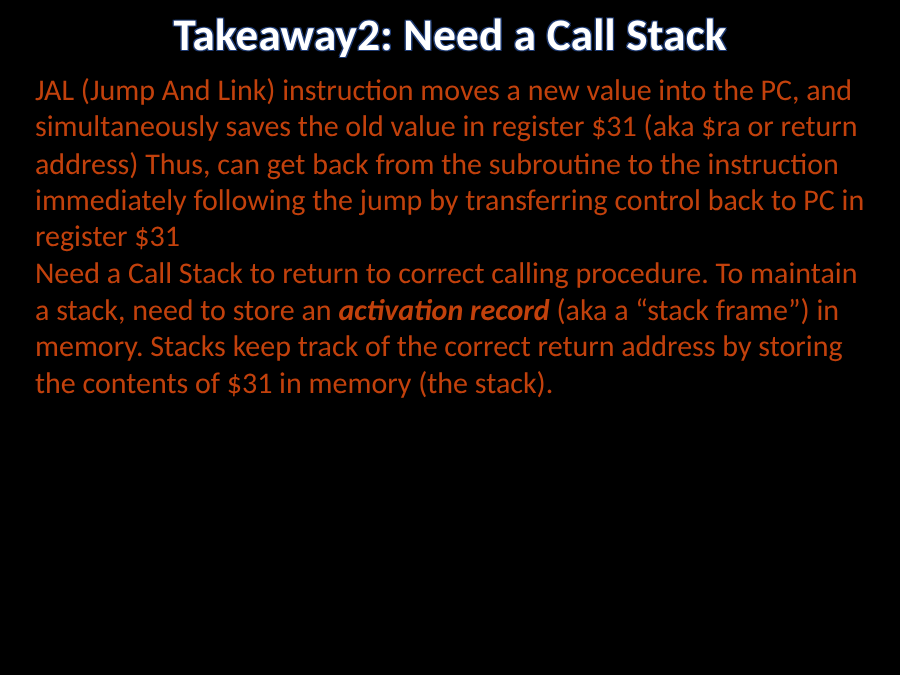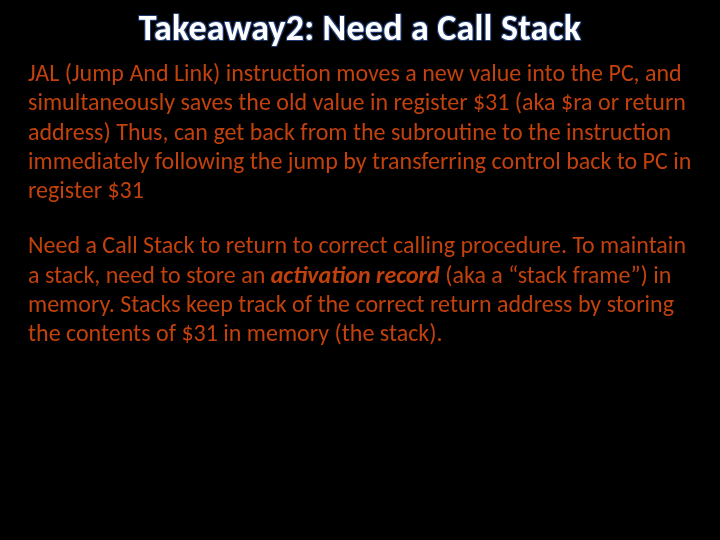--- a/index.html
+++ b/index.html
@@ -33,21 +33,20 @@
     padding-top: 6px;
     padding-bottom: 8px;
     letter-spacing: 0.2px;
   }
   .body {
     color: #c2410c;
     font-size: 24px;
     line-height: 1.22;
   }
   .para2 {
-    margin-top: 26px;
   }
   .em {
     font-style: italic;
     font-weight: 700;
   }
 </style>
 </head>
 <body>
 
 <div class="slide">

